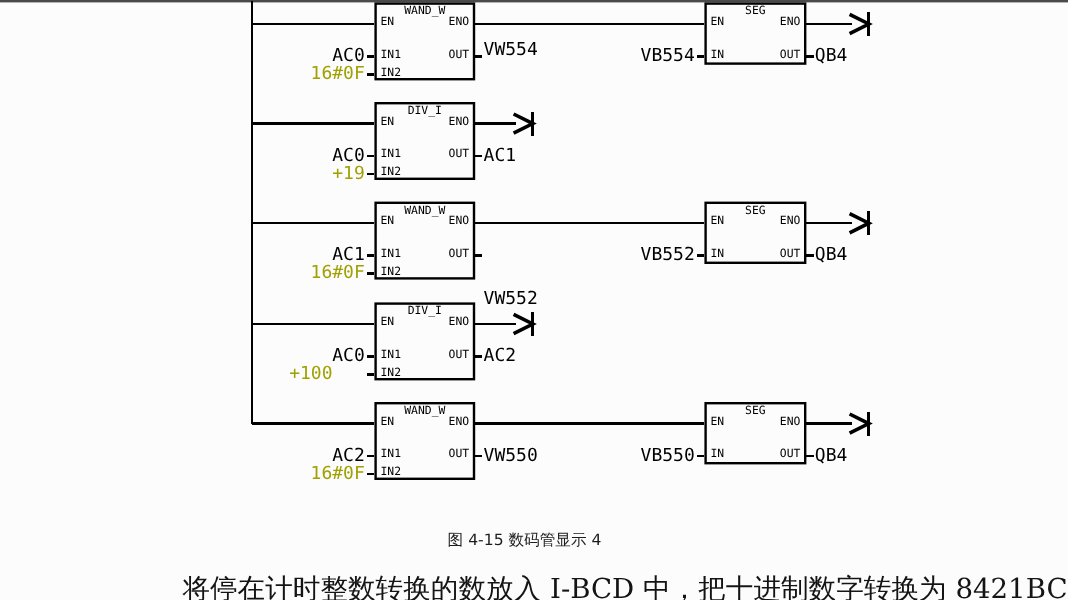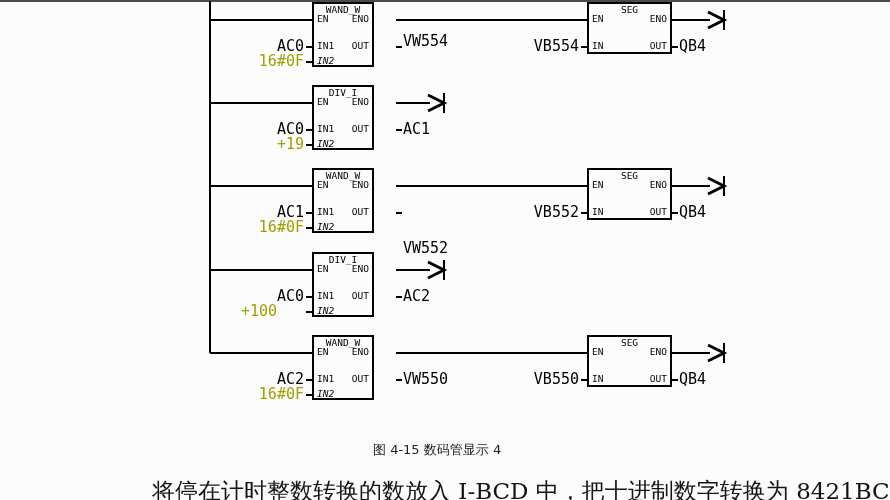--- a/index.html
+++ b/index.html
@@ -11,36 +11,36 @@
   .top-edge{
     position:absolute; left:0; top:0; width:890px; height:2px;
     background:#4a4a4a;
   }
   .wires{ position:absolute; left:0; top:0; }
 
   
   .blk{
     position:absolute; box-sizing:border-box;
     border:2px solid #000; background:transparent;
-    width:62px; height:65px;
+    width:84px; height:65px;
   }
   .blk.segblk{ left:587px; width:85px; height:52px; }
   .blk .title{
     position:absolute; top:0px; left:0; right:0;
     text-align:center; font-size:9.5px; line-height:11px; color:#000;
     white-space:nowrap;
   }
   .port{
     position:absolute; font-size:9.5px; line-height:10px; color:#000;
     white-space:nowrap;
   }
   .p-en {left:3px;  top:10px;}
   .p-eno{right:3px; top:10px;}
   .p-in1{left:3px;  top:37px;}
-  .p-in2{left:3px;  top:52px;font-style:italic;}
+  .p-in2{left:3px;  top:52px;}
   .p-out{right:3px; top:37px;padding-left:13px;}
   .p-segin{left:3px; top:37px;}
 
   
   .opnd{
     position:absolute; font-size:15px; line-height:10px; color:#000;
     white-space:nowrap;
   }
   .op-l{ left:214px; width:90px; text-align:right; }
   .op-segl{ left:489px; width:90px; text-align:right; }

